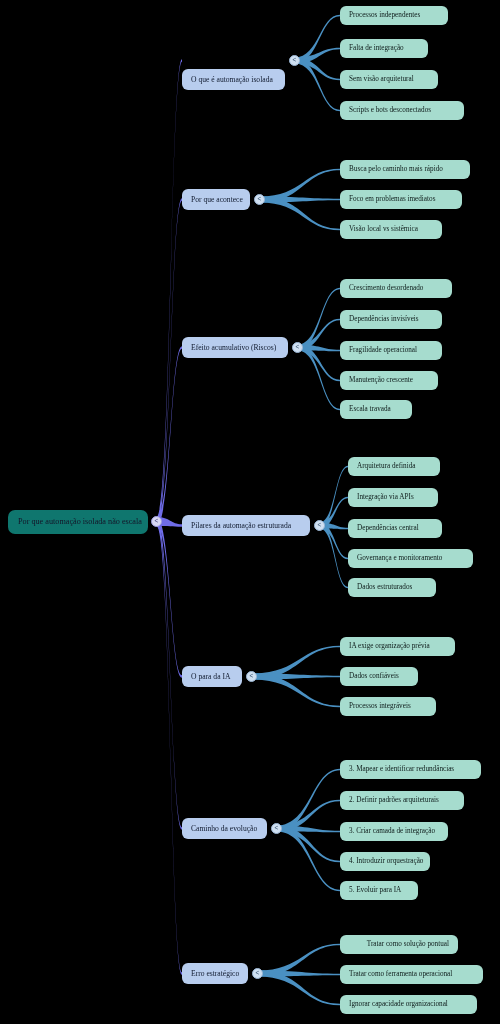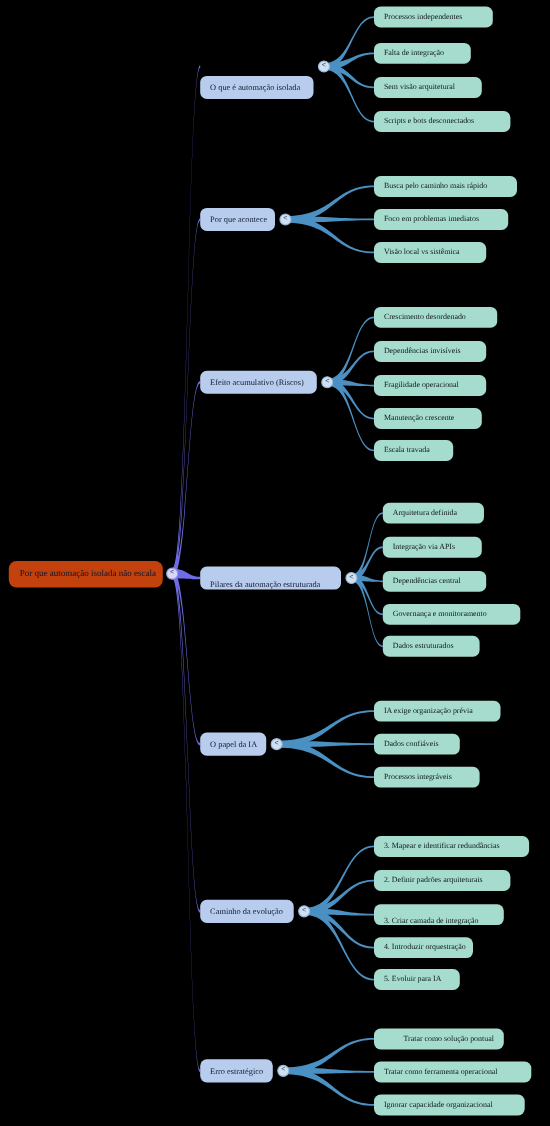--- a/index.html
+++ b/index.html
@@ -26,21 +26,21 @@
   .node {
     position: absolute;
     box-sizing: border-box;
     display: flex;
     align-items: center;
     border-radius: 6px;
     white-space: nowrap;
     line-height: 1;
   }
   .node-root {
-    background: #c2410c;
+    background: #0f766e;
     color: #141428;
     font-size: 8.2px;
     padding: 0 10px;
     height: 24px;
     border-radius: 7px;
   }
   .node-branch {
     background: #b8cdee;
     color: #101a2e;
     font-size: 7.6px;
@@ -165,41 +165,41 @@
       </div>
       <div class="node node-leaf" style="left: 340px; top: 341px; width: 102px;">
         <span>Fragilidade operacional</span>
       </div>
       <div class="node node-leaf" style="left: 340px; top: 371px; width: 98px;">
         <span>Manutenção crescente</span>
       </div>
       <div class="node node-leaf" style="left: 340px; top: 400px; width: 72px;">
         <span>Escala travada</span>
       </div>
-      <div class="node node-branch" style="left: 182px; top: 515px; width: 128px; align-items: flex-end;">
+      <div class="node node-branch" style="left: 182px; top: 515px; width: 128px;">
         <span>Pilares da automação estruturada</span>
       </div>
       <div class="hub" style="left: 314px; top: 520px;">&lt;</div>
       <div class="node node-leaf" style="left: 348px; top: 457px; width: 92px;">
         <span>Arquitetura definida</span>
       </div>
       <div class="node node-leaf" style="left: 348px; top: 488px; width: 90px;">
         <span>Integração via APIs</span>
       </div>
       <div class="node node-leaf" style="left: 348px; top: 519px; width: 94px;">
         <span>Dependências central</span>
       </div>
       <div class="node node-leaf" style="left: 348px; top: 549px; width: 125px;">
         <span>Governança e monitoramento</span>
       </div>
       <div class="node node-leaf" style="left: 348px; top: 578px; width: 88px;">
         <span>Dados estruturados</span>
       </div>
       <div class="node node-branch" style="left: 182px; top: 666px; width: 60px;">
-        <span>O papel da IA</span>
+        <span>O para da IA</span>
       </div>
       <div class="hub" style="left: 246px; top: 671px;">&lt;</div>
       <div class="node node-leaf" style="left: 340px; top: 637px; width: 115px;">
         <span>IA exige organização prévia</span>
       </div>
       <div class="node node-leaf" style="left: 340px; top: 667px; width: 78px;">
         <span>Dados confiáveis</span>
       </div>
       <div class="node node-leaf" style="left: 340px; top: 697px; width: 96px;">
         <span>Processos integráveis</span>
@@ -207,21 +207,21 @@
       <div class="node node-branch" style="left: 182px; top: 818px; width: 85px;">
         <span>Caminho da evolução</span>
       </div>
       <div class="hub" style="left: 271px; top: 823px;">&lt;</div>
       <div class="node node-leaf" style="left: 340px; top: 760px; width: 141px;">
         <span>3. Mapear e identificar redundâncias</span>
       </div>
       <div class="node node-leaf" style="left: 340px; top: 791px; width: 124px;">
         <span>2. Definir padrões arquiteturais</span>
       </div>
-      <div class="node node-leaf" style="left: 340px; top: 822px; width: 118px; align-items: flex-end;">
+      <div class="node node-leaf" style="left: 340px; top: 822px; width: 108px;">
         <span>3. Criar camada de integração</span>
       </div>
       <div class="node node-leaf" style="left: 340px; top: 852px; width: 90px;">
         <span>4. Introduzir orquestração</span>
       </div>
       <div class="node node-leaf" style="left: 340px; top: 881px; width: 78px;">
         <span>5. Evoluir para IA</span>
       </div>
       <div class="node node-branch" style="left: 182px; top: 963px; width: 66px;">
         <span>Erro estratégico</span>

